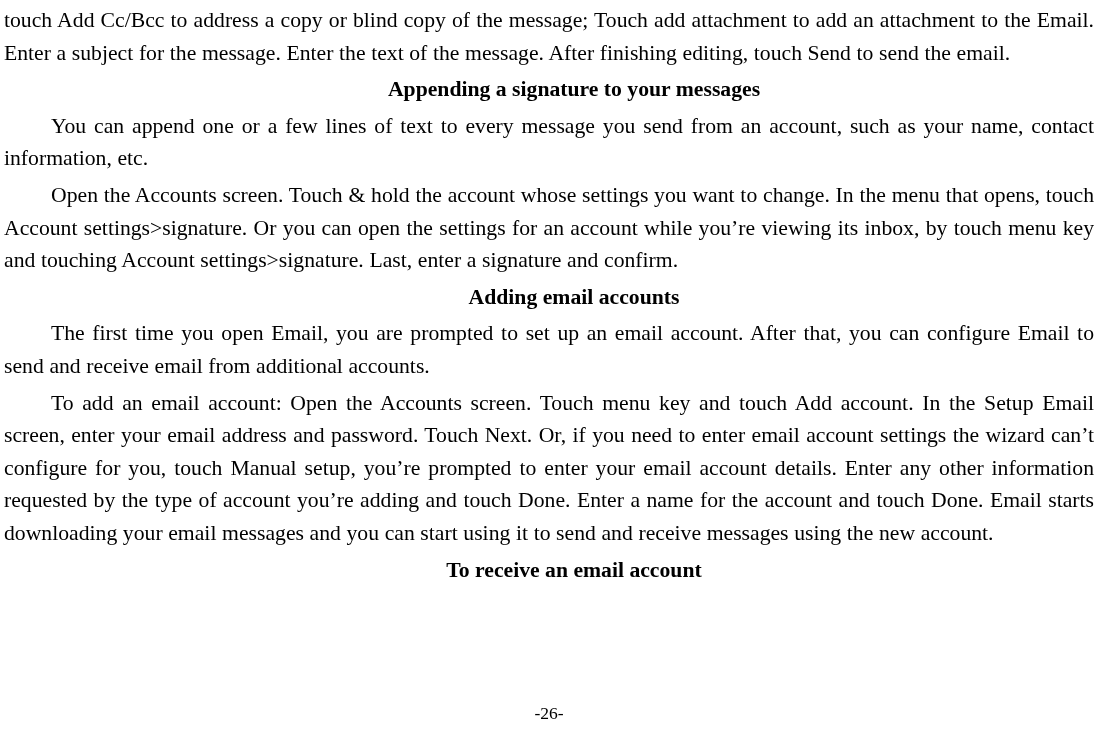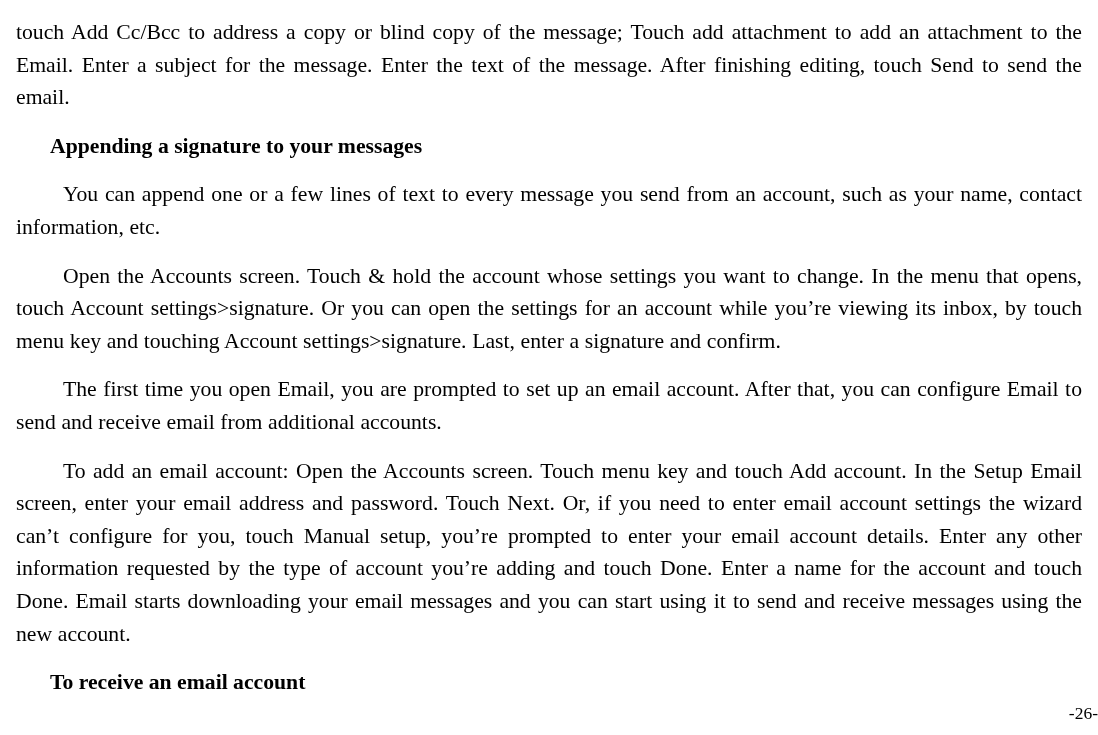--- a/index.html
+++ b/index.html
@@ -25,67 +25,68 @@
     left: 0;
     top: 0;
     width: 1098px;
   }
   .para {
     font-size: 21.7px;
     line-height: 32.6px;
     text-align: justify;
     text-justify: inter-word;
     text-indent: 47px;
-    margin: 16px;
+    margin: 4px;
     padding: 0;
     hyphens: none;
     word-spacing: 0.2px;
   }
   .para.last-justify {
     text-align-last: left;
   }
   .heading {
     font-size: 21.7px;
     line-height: 32.6px;
     font-weight: bold;
     text-indent: 50px;
-    text-align: left;
+    text-align: center;
     margin: 0;
     padding: 0;
   }
   
   .para.cont {
     text-indent: 0;
   }
   #page-number {
     position: absolute;
     left: 0;
     top: 702px;
     width: 1098px;
-    text-align: right;
+    text-align: center;
     font-size: 17.5px;
     line-height: 22px;
     letter-spacing: 0px;
   }
 </style>
 </head>
 <body>
 
 <div id="page">
 
   <div id="content">
 
     <p class="para cont">touch Add Cc/Bcc to address a copy or blind copy of the message; Touch add attachment to add an attachment to the Email. Enter a subject for the message. Enter the text of the message. After finishing editing, touch Send to send the email.</p>
 
     <p class="heading">Appending a signature to your messages</p>
 
     <p class="para last-justify">You can append one or a few lines of text to every message you send from an account, such as your name, contact information, etc.</p>
 
     <p class="para last-justify">Open the Accounts screen. Touch &amp; hold the account whose settings you want to change. In the menu that opens, touch Account settings&gt;signature. Or you can open the settings for an account while you’re viewing its inbox, by touch menu key and touching Account settings&gt;signature. Last, enter a signature and confirm.</p>
 
+    <p class="heading">Adding email accounts</p>
 
     <p class="para last-justify">The first time you open Email, you are prompted to set up an email account. After that, you can configure Email to send and receive email from additional accounts.</p>
 
     <p class="para last-justify">To add an email account: Open the Accounts screen. Touch menu key and touch Add account. In the Setup Email screen, enter your email address and password. Touch Next. Or, if you need to enter email account settings the wizard can’t configure for you, touch Manual setup, you’re prompted to enter your email account details. Enter any other information requested by the type of account you’re adding and touch Done. Enter a name for the account and touch Done. Email starts downloading your email messages and you can start using it to send and receive messages using the new account.</p>
 
     <p class="heading">To receive an email account</p>
 
 
   </div>
 

